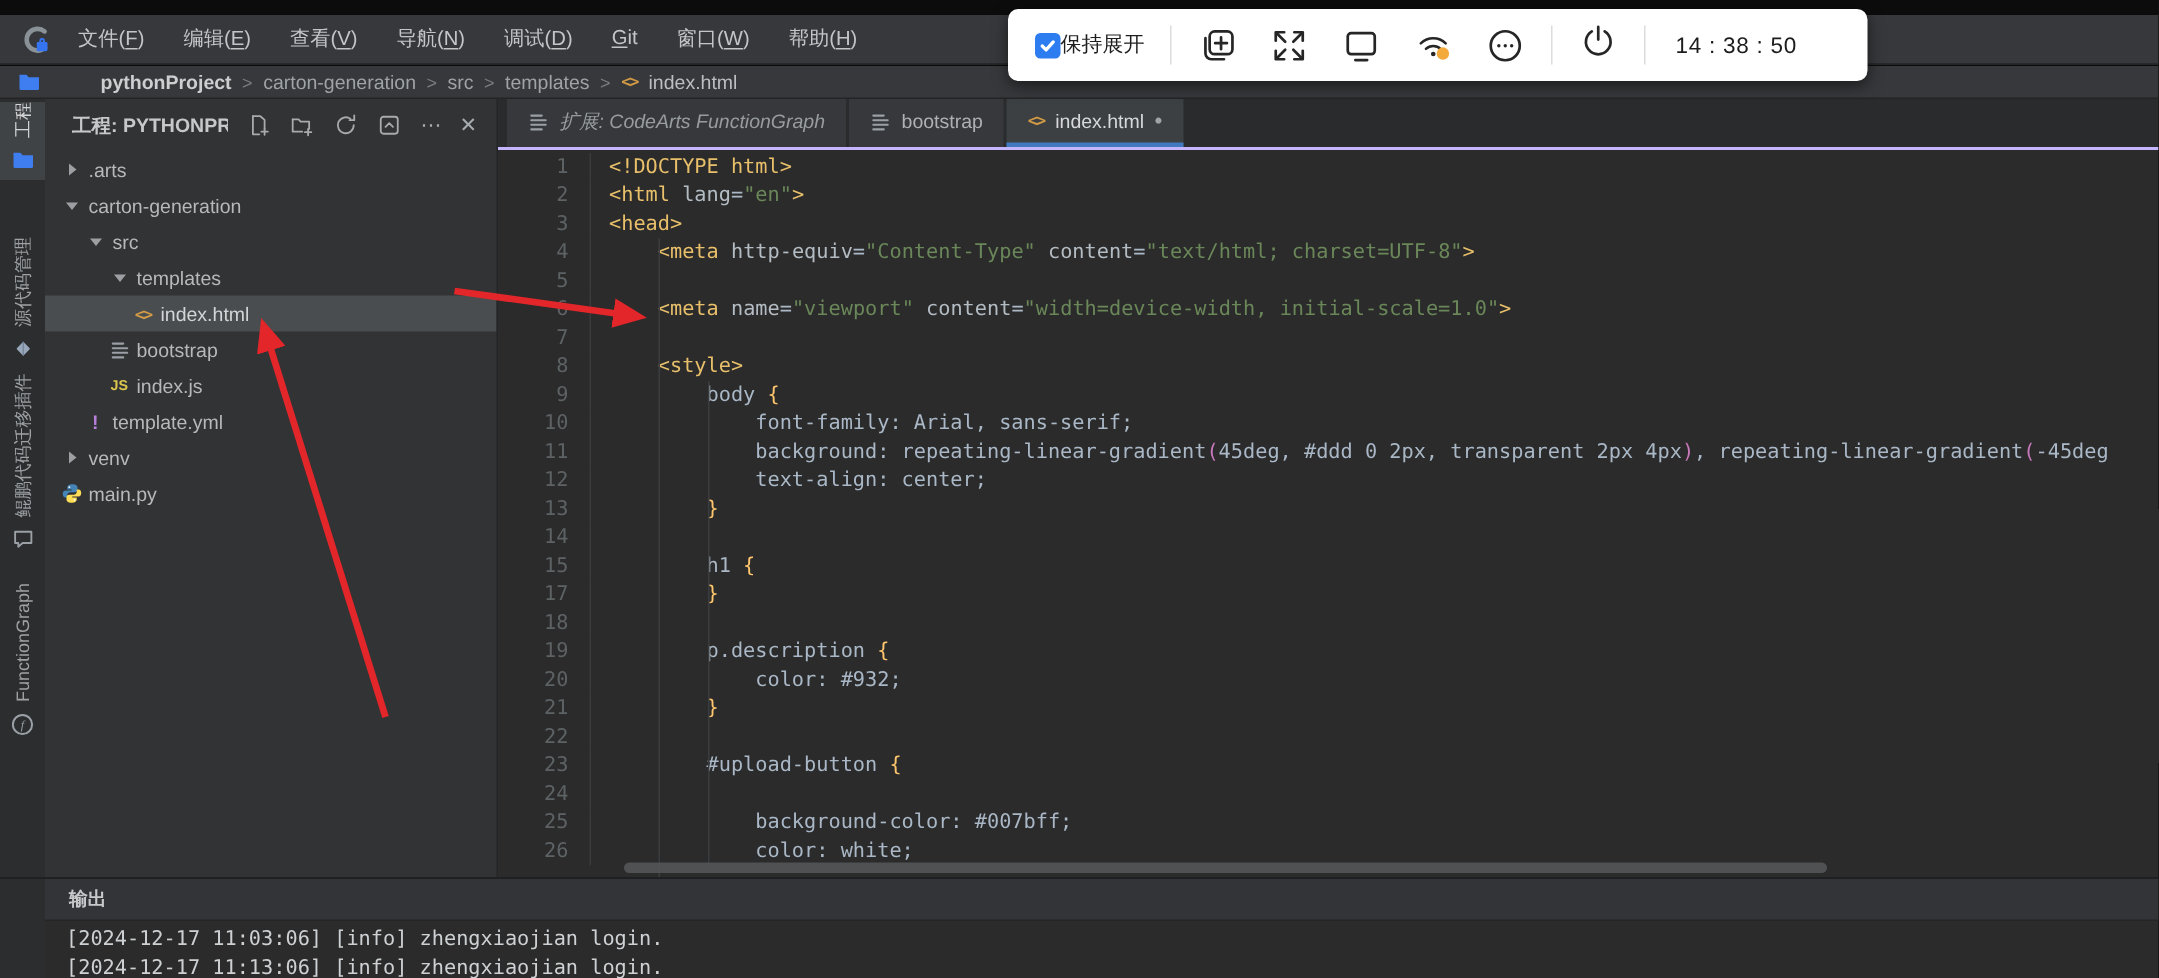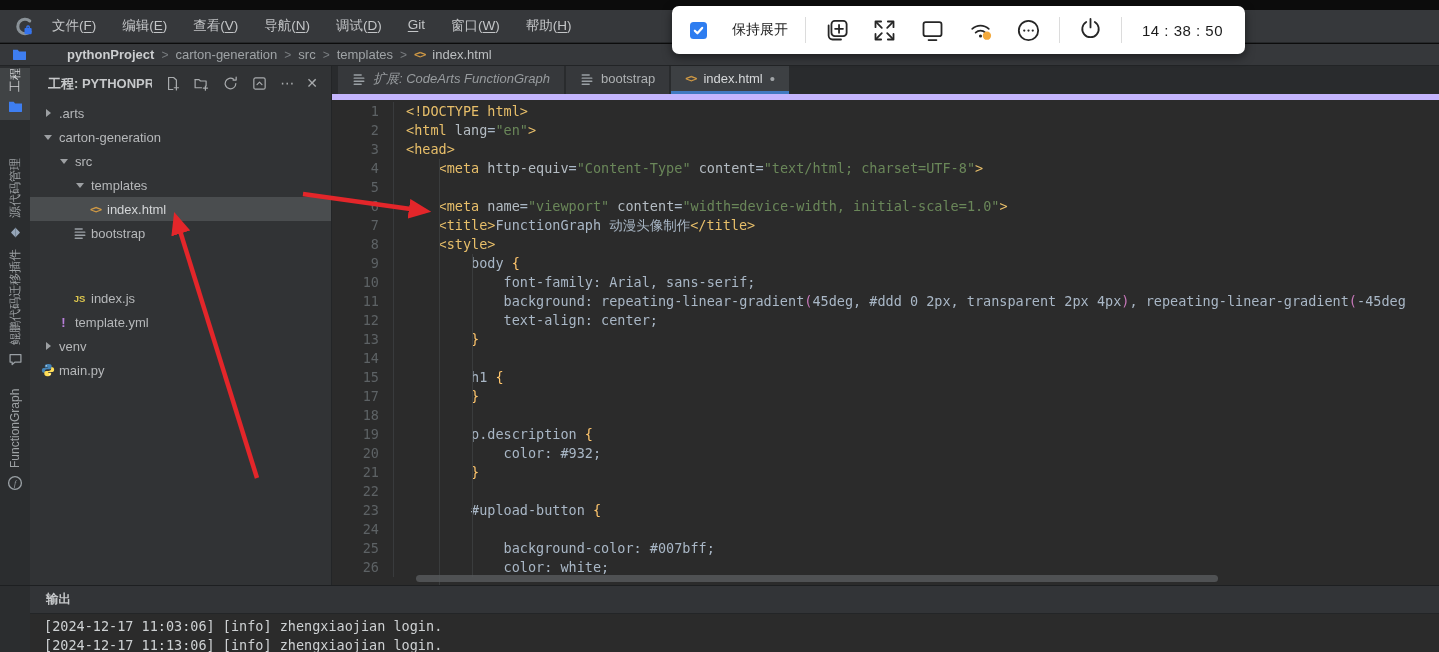--- a/index.html
+++ b/index.html
@@ -53,21 +53,21 @@
   .tree-row.selected{background:#4a4d4f;color:#d3d5d7;}
   .chev-slot{width:15px;display:flex;justify-content:center;flex:none;margin-right:4px;}
   .chev-exp{width:0;height:0;border:4.5px solid transparent;border-top:5.5px solid #9da0a3;margin-top:5px;}
   .chev-col{width:0;height:0;border:4.5px solid transparent;border-left:5.5px solid #9da0a3;margin-left:5px;}
   .fi-html{font-family:"DejaVu Sans Mono",monospace;font-weight:bold;font-size:11px;color:#d19a45;letter-spacing:-1px;}
   .fi-js{font-weight:bold;font-size:9.5px;color:#dcc64e;}
   .fi-yml{font-weight:bold;font-size:13px;color:#b87fd9;}
 
   
   #editor{flex:1;background:#2b2b2b;position:relative;min-width:0;}
-  #tabbar{height:34px;background:#292b2d;border-bottom:6px solid #c4b5fd;display:flex;align-items:stretch;
+  #tabbar{height:34px;background:#292b2d;border-bottom:2px solid #c4b5fd;display:flex;align-items:stretch;
           padding-left:6px;box-sizing:border-box;}
   .tab{display:flex;align-items:center;gap:7px;padding:0 14px;background:#36383b;margin-right:2px;
        font-size:13px;color:#aeb1b3;border-bottom:3px solid transparent;box-sizing:border-box;cursor:pointer;}
   .tab.italic .tab-label{font-style:italic;color:#989c9f;}
   .tab.active{background:#3d4043;color:#d6d8da;border-bottom-color:#4079c0;}
   .mod-dot{color:#9fa3a6;font-size:15px;line-height:10px;}
   #code-area{position:absolute;left:0;top:34px;right:0;bottom:0;overflow:hidden;padding-top:2px;}
   .guide{position:absolute;width:1px;background:#3a3c3d;}
   .code-line{display:flex;height:19px;line-height:19px;font-family:"DejaVu Sans Mono",monospace;font-size:13.5px;}
   .ln{width:62px;flex:none;text-align:right;padding-right:14px;color:#5d6265;border-right:1px solid #393b3d;box-sizing:border-box;}
@@ -81,21 +81,21 @@
   #output-header{height:28px;background:#323437;display:flex;align-items:center;padding-left:16px;
                  border-bottom:1px solid #232527;box-sizing:border-box;}
   #output-title{font-size:12.5px;font-weight:bold;color:#c6c8ca;}
   #log-lines{padding:3px 0 0 14px;}
   .log-line{font-family:"DejaVu Sans Mono",monospace;font-size:13.5px;color:#ced1d3;height:19px;line-height:19px;white-space:pre;}
   #rail-bottom{left:0;top:585px;width:30px;height:67px;background:#2b2d2f;border-top:1px solid #1d1f21;box-sizing:border-box;}
 
   
   #float-toolbar{left:672px;top:6px;width:573px;height:48px;background:#ffffff;border-radius:7px;
                  box-shadow:0 3px 10px rgba(0,0,0,.5);display:flex;align-items:center;padding:0 18px;box-sizing:border-box;gap:17px;z-index:50;}
-  #keep-open{display:flex;align-items:center;gap:25px;cursor:pointer;}
+  #keep-open{display:flex;align-items:center;gap:0;cursor:pointer;}
   #keep-open-box{width:17px;height:17px;background:#2e7df0;border-radius:3.5px;display:flex;align-items:center;justify-content:center;}
   #keep-open-box svg{stroke:#fff;stroke-width:2.4;fill:none;stroke-linecap:round;stroke-linejoin:round;}
   #keep-open-label{font-size:14px;color:#1e1e1e;}
   .ft-sep{width:1px;height:26px;background:#dcdcdc;flex:none;}
   .ft-icon{width:27px;height:27px;cursor:pointer;position:relative;}
   .ft-icon svg{stroke:#262626;fill:none;stroke-width:1.6;stroke-linecap:round;stroke-linejoin:round;}
   #toolbar-time{font-size:15px;color:#1c1c1c;white-space:nowrap;letter-spacing:.5px;margin-left:3px;}
 
   
   #arrows{left:0;top:0;width:1439px;height:652px;pointer-events:none;z-index:60;}
@@ -264,21 +264,21 @@
                   <path d="M2.5 3.5h8"></path>
                   <path d="M2.5 7h11"></path>
                   <path d="M2.5 10.5h11"></path>
                   <path d="M2.5 14h8"></path>
                 </g>
               </svg>
             </span>
           </span>
           <span>bootstrap</span>
         </div>
-        <div class="tree-row" style="padding-left: 42px; margin-top: 41px;">
+        <div class="tree-row" style="padding-left: 42px;">
           <span class="chev-slot">
             <span class="fi-js icon">JS</span>
           </span>
           <span>index.js</span>
         </div>
         <div class="tree-row" style="padding-left: 26px;">
           <span class="chev-slot">
             <span class="fi-yml icon">!</span>
           </span>
           <span>template.yml</span>
@@ -362,21 +362,20 @@
           <div class="code-line">
             <span class="ln">5</span>
             <span class="lc"></span>
           </div>
           <div class="code-line">
             <span class="ln">6</span>
             <span class="lc"><span class="c-pln">    </span><span class="c-tag">&lt;meta </span><span class="c-attr">name</span><span class="c-pln">=</span><span class="c-str">"viewport"</span><span class="c-attr"> content</span><span class="c-pln">=</span><span class="c-str">"width=device-width, initial-scale=1.0"</span><span class="c-tag">&gt;</span></span>
           </div>
           <div class="code-line">
             <span class="ln">7</span>
-            <span class="lc"><span class="c-pln">    </span><span class="c-tag">&lt;title&gt;</span><span class="c-pln">FunctionGraph 动漫头像制作</span><span class="c-tag">&lt;/title&gt;</span></span>
           </div>
           <div class="code-line">
             <span class="ln">8</span>
             <span class="lc"><span class="c-pln">    </span><span class="c-tag">&lt;style&gt;</span></span>
           </div>
           <div class="code-line">
             <span class="ln">9</span>
             <span class="lc"><span class="c-pln">        body </span><span class="c-br">{</span></span>
           </div>
           <div class="code-line">

